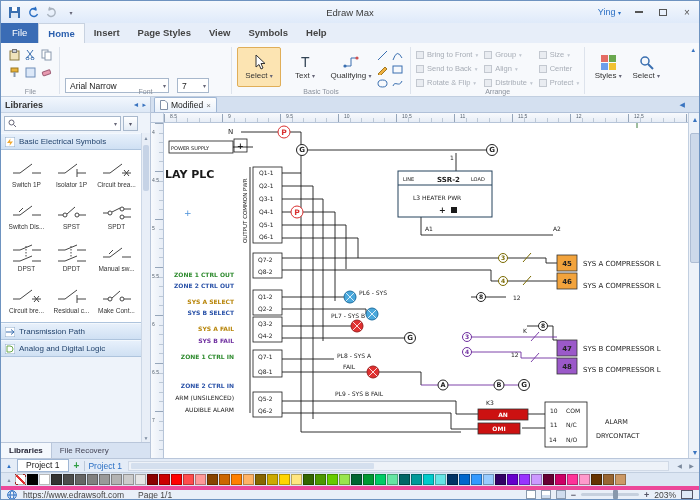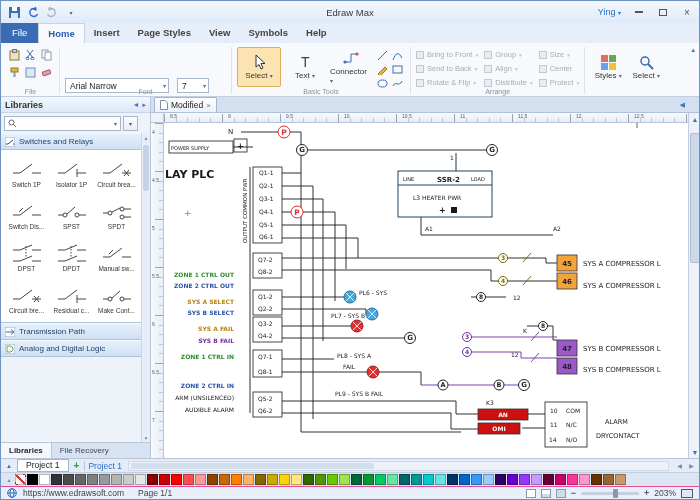--- a/index.html
+++ b/index.html
@@ -102,21 +102,21 @@
 .pgadd{color:#2f9e44;font-weight:bold;font-size:10px;padding:0 2px;}
 .pgname{color:#2a6fc4;}
 .pgsep{width:1px;height:10px;background:#bcc8d8;}
 .hscrolltrack{flex:1;height:10px;background:#eef2f8;border:1px solid #d0d9e6;margin:0 3px;position:relative;}
 .hscrollthumb{position:absolute;left:2px;top:1px;bottom:1px;width:45%;background:#d4dfee;border-radius:1px;}
 .hsbtn{color:#7b8a9e;font-size:6px;width:9px;text-align:center;}
 .palettebar{position:absolute;left:0;top:471px;right:0;height:14px;background:#dce6f3;border-top:1px solid #c2cfe0;display:flex;align-items:center;gap:1px;padding:0 3px;overflow:hidden;}
 .palbtn{color:#7b8a9e;font-size:6px;width:10px;text-align:center;}
 .swatch{width:11px;height:11px;border:1px solid rgba(0,0,0,.28);flex:0 0 auto;}
 .swatch.nofill{background:linear-gradient(45deg,#fff 42%,#e03030 42%,#e03030 56%,#fff 56%);}
-.statusbar{position:absolute;left:0;top:485px;right:0;bottom:0;background:#e9eff8;border-top:1px solid #ec4899;display:flex;align-items:center;gap:6px;padding:0 6px;font-size:8.5px;color:#444;}
+.statusbar{position:absolute;left:0;top:485px;right:0;bottom:0;background:#e9eff8;border-top:4px solid #ec4899;display:flex;align-items:center;gap:6px;padding:0 6px;font-size:8.5px;color:#444;}
 .sright{margin-left:auto;display:flex;align-items:center;gap:5px;}
 .viewico{width:10px;height:9px;border:1px solid #8a99ad;background:#fff;}
 .viewico.b{background:linear-gradient(#fff 60%,#cfdcee 60%);}
 .zoomtrack{width:58px;height:3px;background:#c6d0de;position:relative;border-radius:2px;}
 .zoomthumb{position:absolute;left:55%;top:-3px;width:5px;height:9px;background:#8898ac;border-radius:1px;}
 .zoomsign{color:#556;font-size:9px;font-weight:bold;}
 .fitico{width:12px;height:9px;border:1px solid #556;background:#dfe9f6;}
 </style>
 </head>
 <body>
@@ -274,21 +274,21 @@
               <text x="3" y="13" font-size="14" fill="#345" font-family="Liberation Serif,serif">T</text>
             </svg>
           <span><span>Text</span> <span class="caret">▾</span></span>
         </div>
         <div class="bigbtn">
           <svg width="16" height="16">
               <path d="M2,12 H8 V4 H14" stroke="#3a6fb0" fill="none"></path>
               <circle cx="2" cy="12" r="1.6" fill="#3a6fb0"></circle>
               <circle cx="14" cy="4" r="1.6" fill="#d05050"></circle>
             </svg>
-          <span><span>Connector</span> <span class="caret">▾</span></span>
+          <span><span>Qualifying</span> <span class="caret">▾</span></span>
         </div>
         <div class="minicol">
           <span class="mbtn">
               <svg width="11" height="11">
                 <path d="M1,10 L10,1" stroke="#3a6fb0"></path>
               </svg>
             </span>
           <span class="mbtn">
               <svg width="11" height="11">
                 <path d="M1,10 Q5,-2 10,8" stroke="#3a6fb0" fill="none"></path>
@@ -406,23 +406,23 @@
             <circle cx="3.5" cy="3.5" r="2.5" fill="none" stroke="#667"></circle>
             <path d="M5.5,5.5 L8,8" stroke="#667"></path>
           </svg>
         <span class="caret">▾</span>
       </div>
       <span class="sbtn">▾</span>
     </div>
     <div class="libbar">
       <svg width="10" height="10">
           <rect width="10" height="10" fill="#fff" stroke="#8aa8c8"></rect>
-          <path d="M1,7 H3 L8,3 M8,7 H9.5" stroke="#345" fill="none"></path>
+          <path d="M2,6 L5.5,1.5 L5,4.5 L8,4.5 L4.5,8.8 L5,6 Z" fill="#f0a830"></path>
         </svg>
-      <span>Switches and Relays</span>
+      <span>Basic Electrical Symbols</span>
     </div>
     <div class="symwrap" id="symbol-grid">
         <div class="symcell">
           <svg class="symsvg" viewBox="0 0 32 22">
             <path d="M2,14 H9 L21,5 M21,14 H30"></path>
           </svg>
           <div class="symcap">Switch 1P</div>
         </div>
         <div class="symcell">
           <svg class="symsvg" viewBox="0 0 32 22">

